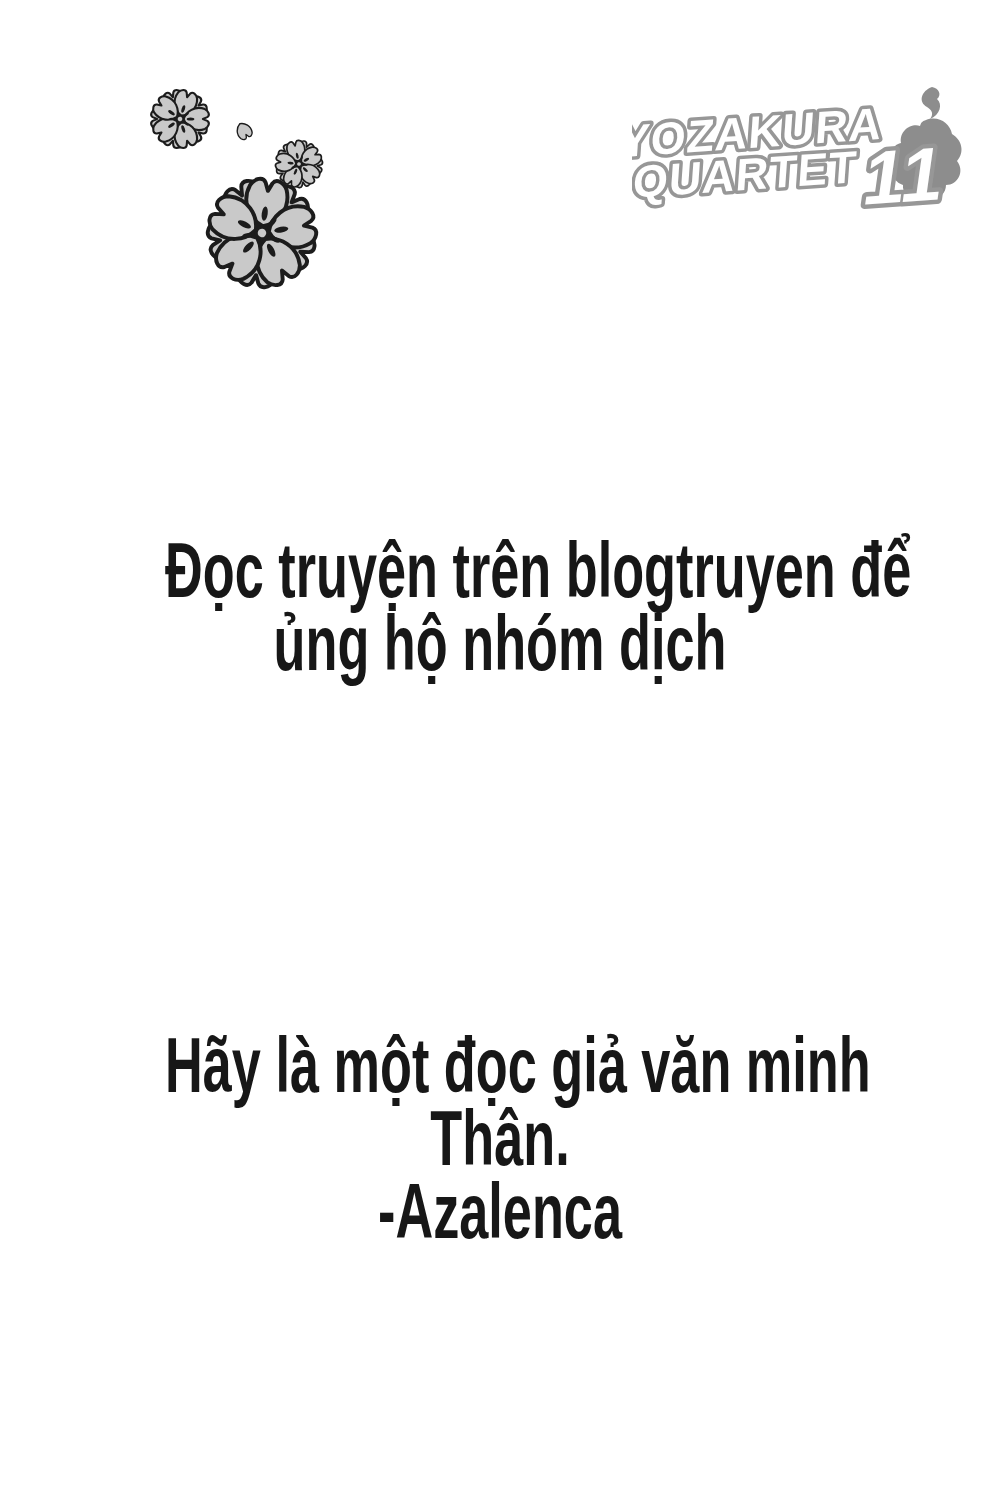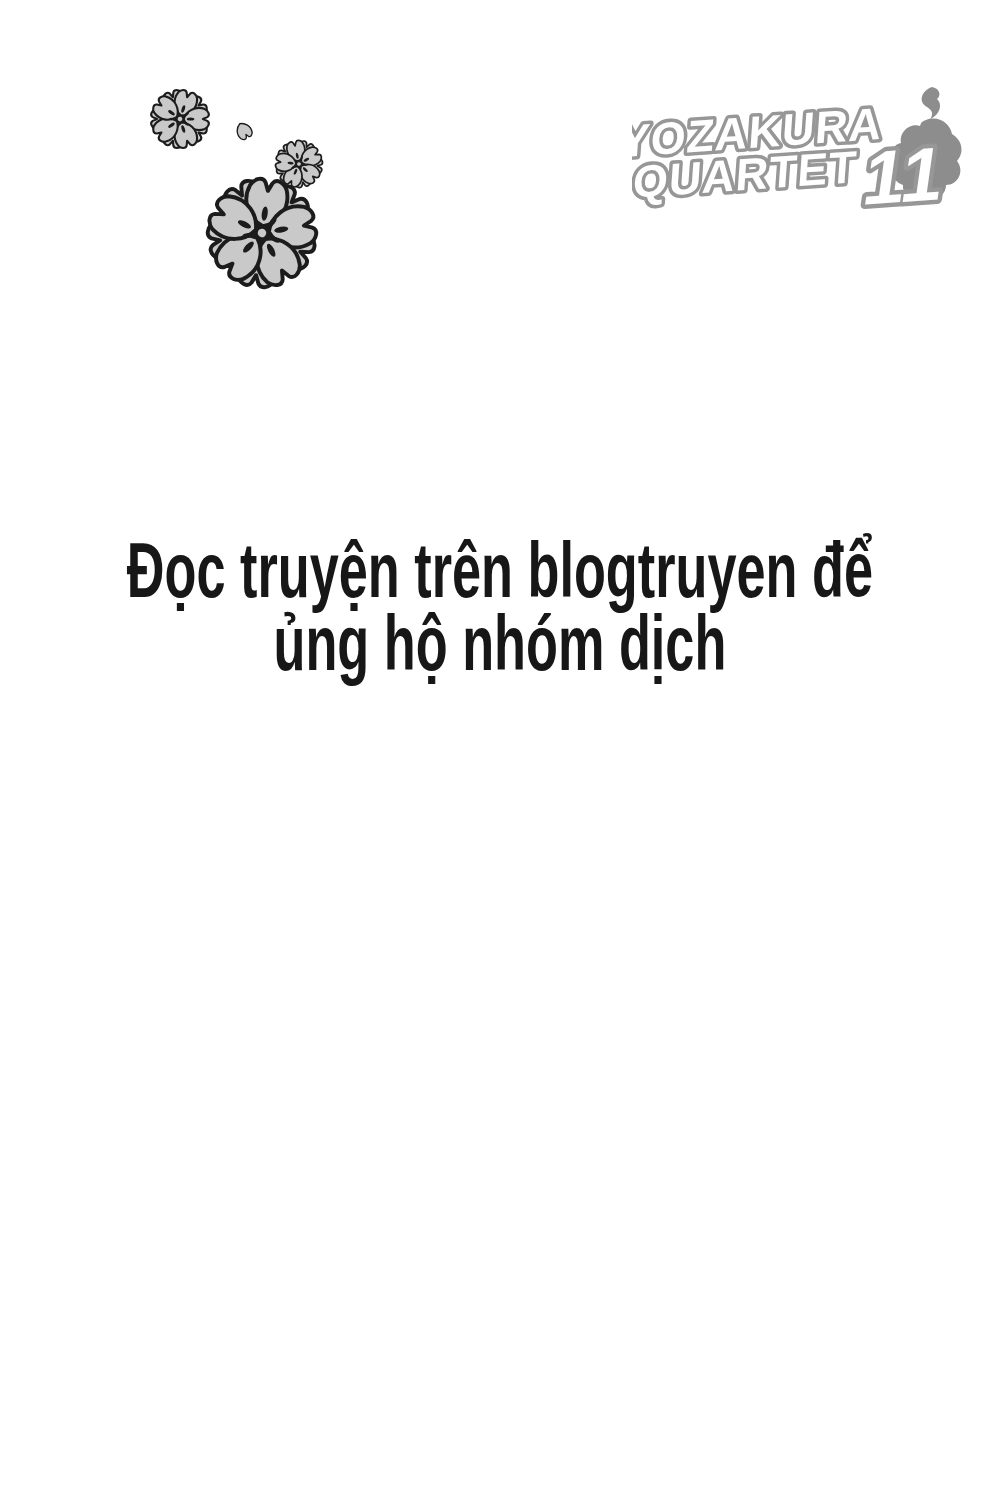--- a/index.html
+++ b/index.html
@@ -36,21 +36,21 @@
     stroke-linejoin:round;
     paint-order:stroke fill;
     text-anchor:middle;
     letter-spacing:1px;
   }
   .logo .logo-word{font-size:45px;stroke-width:7px;}
   .logo .logo-vol{font-size:75px;stroke-width:9px;letter-spacing:0;}
   
   .para{
     position:absolute;left:0;width:1000px;
-    display:flex;flex-direction:column;align-items:center;
+    display:flex;flex-direction:column;
   }
   .para-1{top:534px;}
   .para-2{top:757px;}
   .para-3{top:1029px;}
   .line{
     font-weight:700;
     font-size:78px;
     line-height:73px;
     color:var(--text);
     white-space:nowrap;
@@ -121,14 +121,19 @@
     <text class="logo-word" transform="translate(112,104) rotate(-4) skewX(-8)">QUARTET</text>
     <text class="logo-vol" transform="translate(268,116) rotate(-4) skewX(-12)">11</text>
   </svg>
 
   <div class="para para-1">
     <div class="line">Đọc truyện trên blogtruyen để</div>
     <div class="line">ủng hộ nhóm dịch</div>
   </div>
 
 
+  <div class="para para-3">
+    <div class="line">Hãy là một đọc giả văn minh</div>
+    <div class="line">Thân.</div>
+    <div class="line">-Azalenca</div>
+  </div>
 
 </div>
 
 </body></html>

